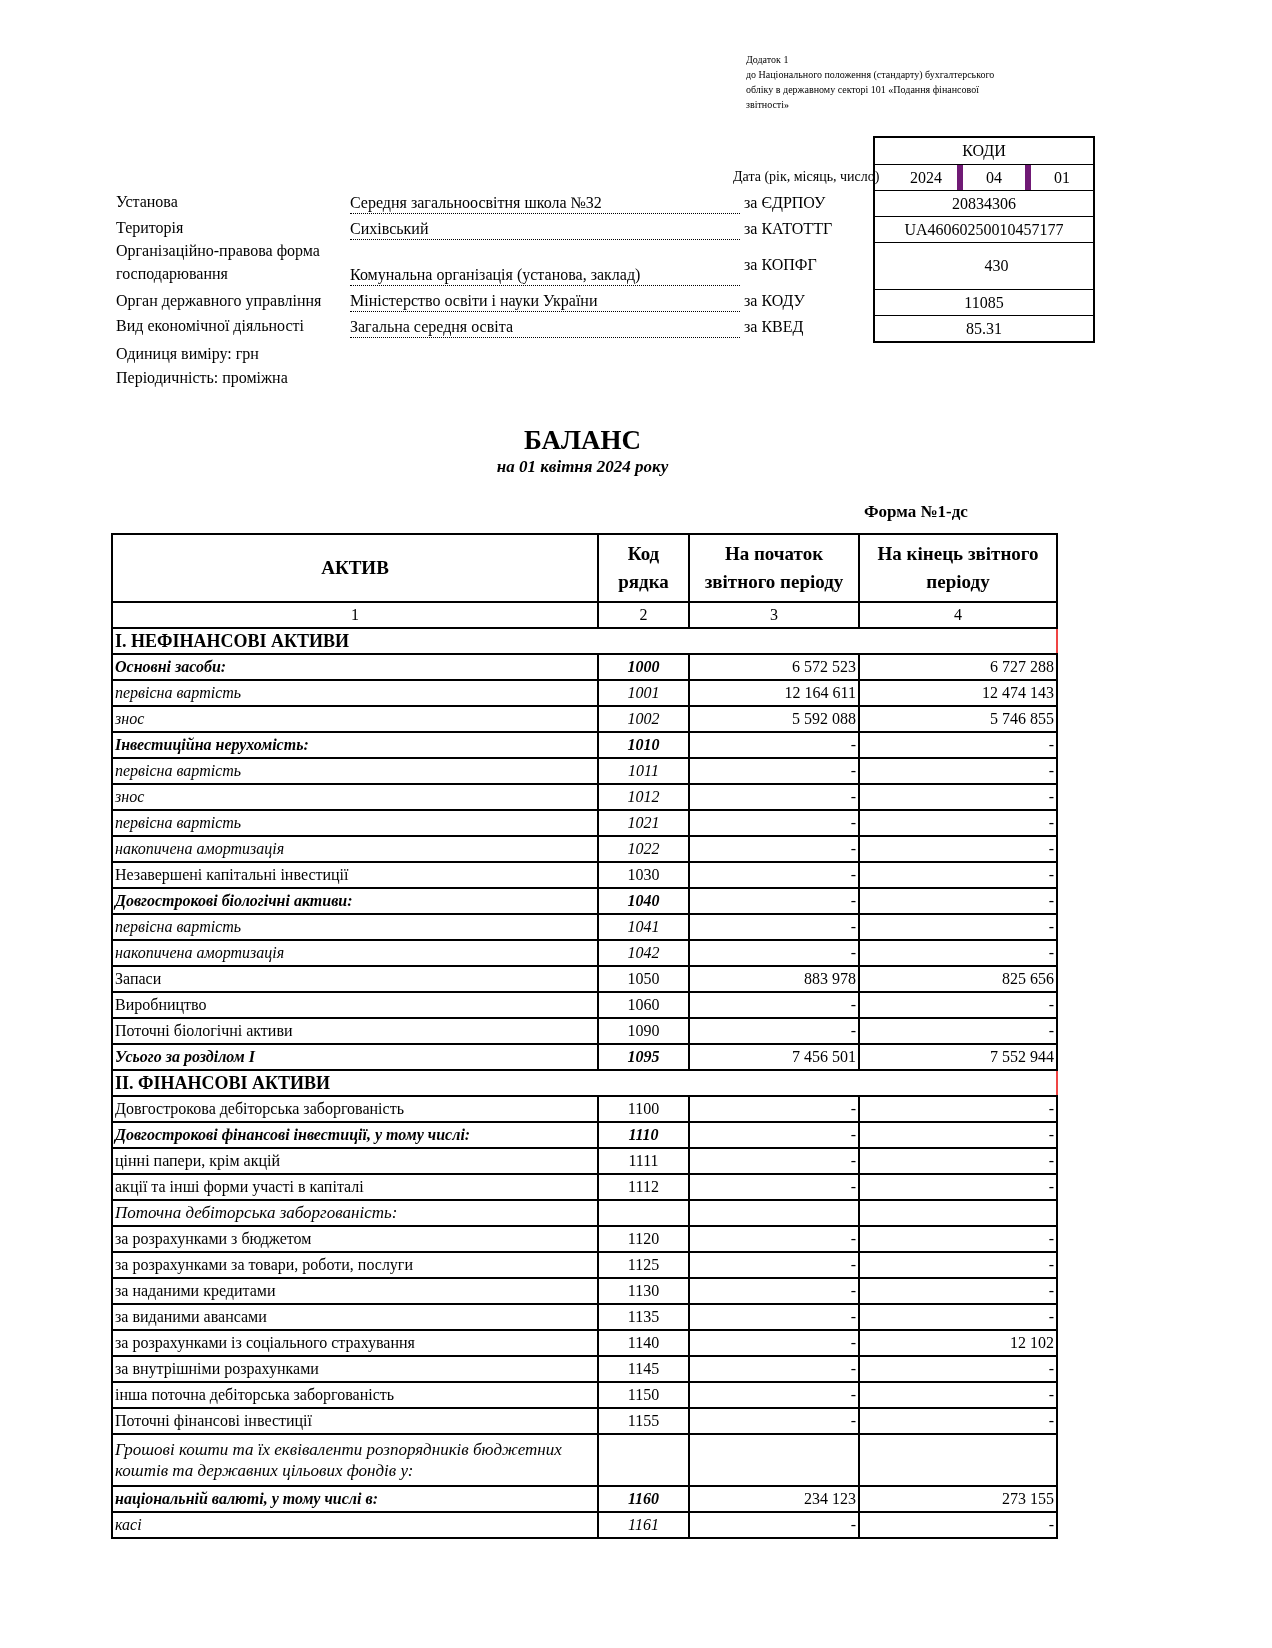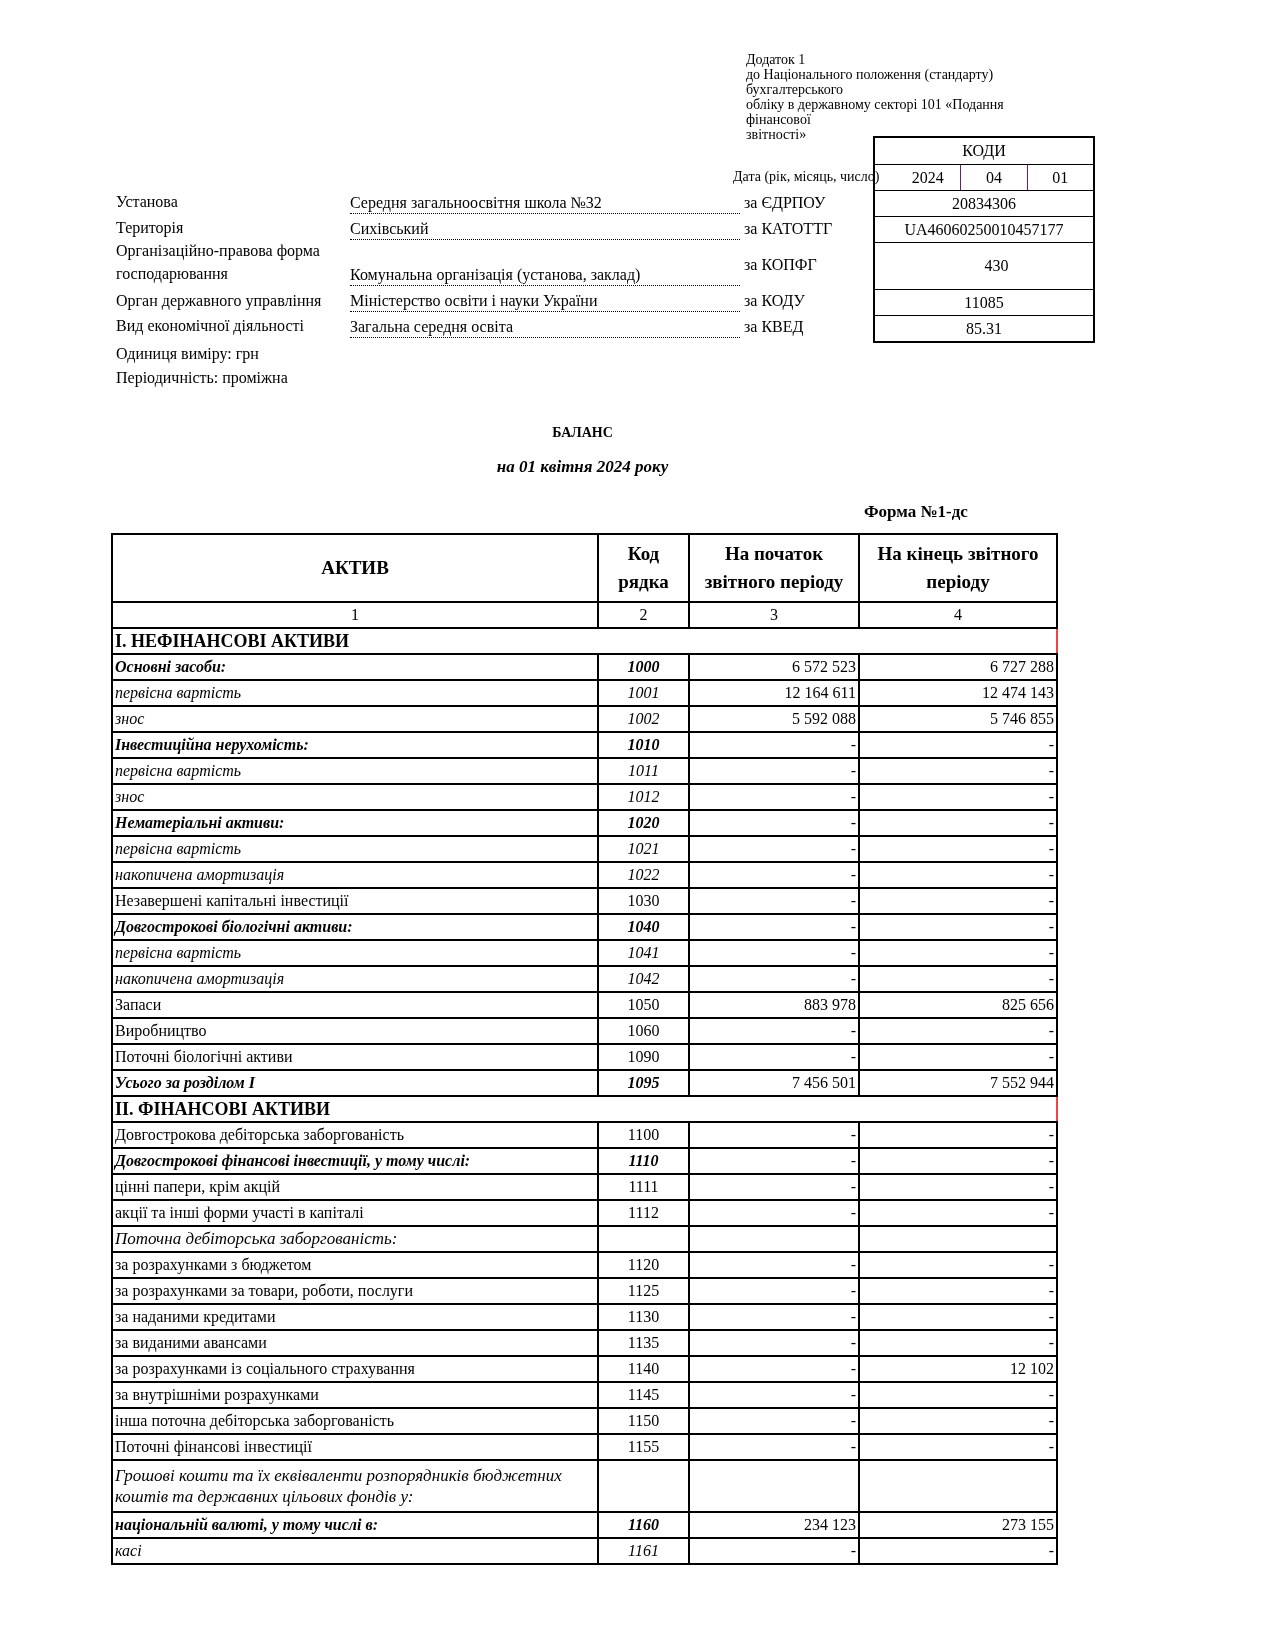--- a/index.html
+++ b/index.html
@@ -1,35 +1,35 @@
 <!DOCTYPE html>
 <html><head>
 <meta charset="utf-8">
 <style>
   html, body { margin: 0; padding: 0; background: #ffffff; }
   body { width: 1272px; height: 1648px; position: relative; overflow: hidden;
          font-family: "Liberation Serif", serif; color: #000; }
   .abs { position: absolute; }
 
-  .appendix { left: 746px; top: 52px; width: 310px; font-size: 14px; line-height: 15px; }
+  .appendix { left: 746px; top: 52px; width: 310px; font-size: 10px; line-height: 15px; }
 
   .codes-box { left: 873px; top: 136px; width: 222px; border: 2px solid #000; box-sizing: border-box; }
   .codes-box .row { display: flex; border-top: 1px solid #000; font-size: 16px; height: 26px; align-items: center; justify-content: center; box-sizing: border-box; }
   .codes-box .row:first-child { border-top: none; }
   .codes-box .row.tall { height: 47px; padding-left: 25px; }
-  .codes-box .cell { flex: 1; text-align: center; border-left: 1px solid #701a75; height: 100%; display: flex; align-items: center; justify-content: center; }
+  .codes-box .cell { flex: 1; text-align: center; border-left: 6px solid #701a75; height: 100%; display: flex; align-items: center; justify-content: center; }
   .codes-box .cell:first-child { border-left: none; margin-left: 20px; }
 
   .date-label { left: 733px; top: 169px; font-size: 14px; }
 
   .info-label { left: 116px; font-size: 16px; }
   .info-value { left: 350px; width: 390px; font-size: 16px; border-bottom: 1px dotted #000; padding-bottom: 1px; }
   .info-code { left: 744px; font-size: 16px; }
 
-  .title { left: 0; width: 1165px; top: 425px; text-align: center; font-size: 14px; font-weight: bold; }
+  .title { left: 0; width: 1165px; top: 425px; text-align: center; font-size: 27px; font-weight: bold; }
   .subtitle { left: 0; width: 1165px; top: 457px; text-align: center; font-size: 17px; font-weight: bold; font-style: italic; }
   .form-no { left: 864px; top: 502px; font-size: 17px; font-weight: bold; }
 
   table.bal { position: absolute; left: 111px; top: 533px; width: 945px; border-collapse: collapse; table-layout: fixed; font-size: 16px; }
   table.bal td, table.bal th { border: 2px solid #000; padding: 0 2px; height: 24px; line-height: 22px; overflow: hidden; white-space: nowrap; }
   table.bal th { font-weight: bold; font-size: 19px; line-height: 28px; height: 66px; }
   table.bal td.code { text-align: center; }
   table.bal td.num { text-align: right; }
   table.bal td.section { font-weight: bold; font-size: 18px; border-right: 2px solid #ef4444; }
   table.bal tr.colnum td { text-align: center; height: 24px; }
@@ -146,26 +146,20 @@
         <td class="code">1011</td>
         <td class="num">-</td>
         <td class="num">-</td>
       </tr>
       <tr class="it">
         <td class="lbl">знос</td>
         <td class="code">1012</td>
         <td class="num">-</td>
         <td class="num">-</td>
       </tr>
-      <tr class="bi">
-        <td class="lbl">Нематеріальні активи:</td>
-        <td class="code">1020</td>
-        <td class="num">-</td>
-        <td class="num">-</td>
-      </tr>
       <tr class="it">
         <td class="lbl">первісна вартість</td>
         <td class="code">1021</td>
         <td class="num">-</td>
         <td class="num">-</td>
       </tr>
       <tr class="it">
         <td class="lbl">накопичена амортизація</td>
         <td class="code">1022</td>
         <td class="num">-</td>

